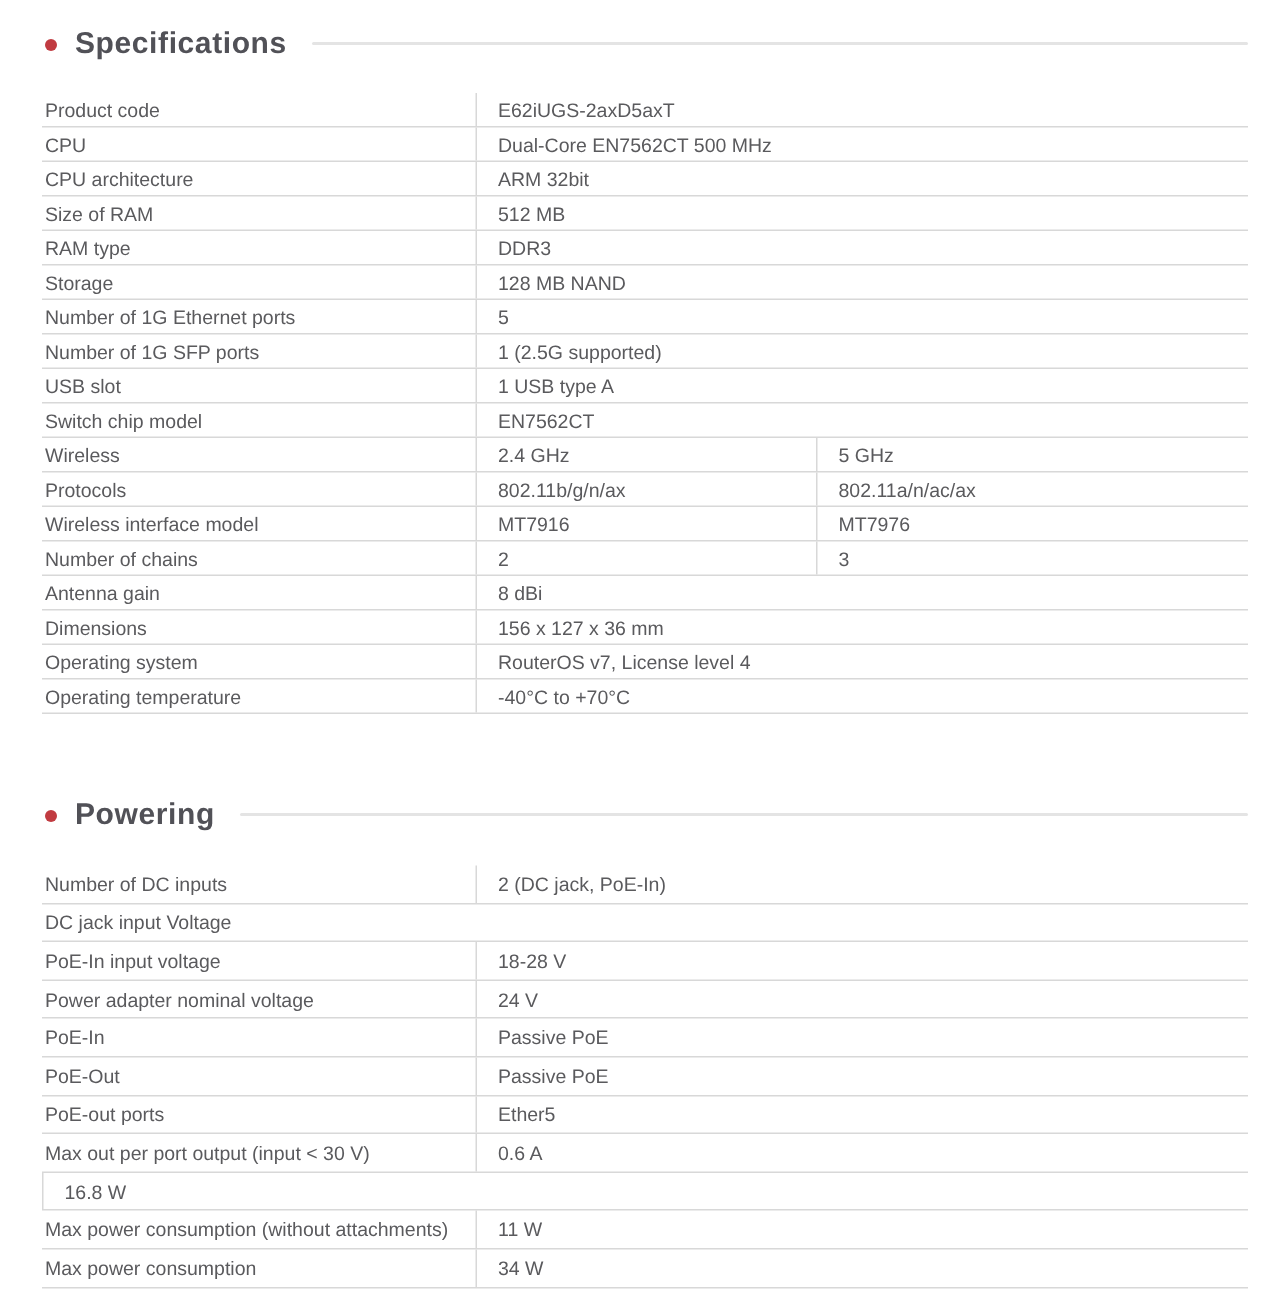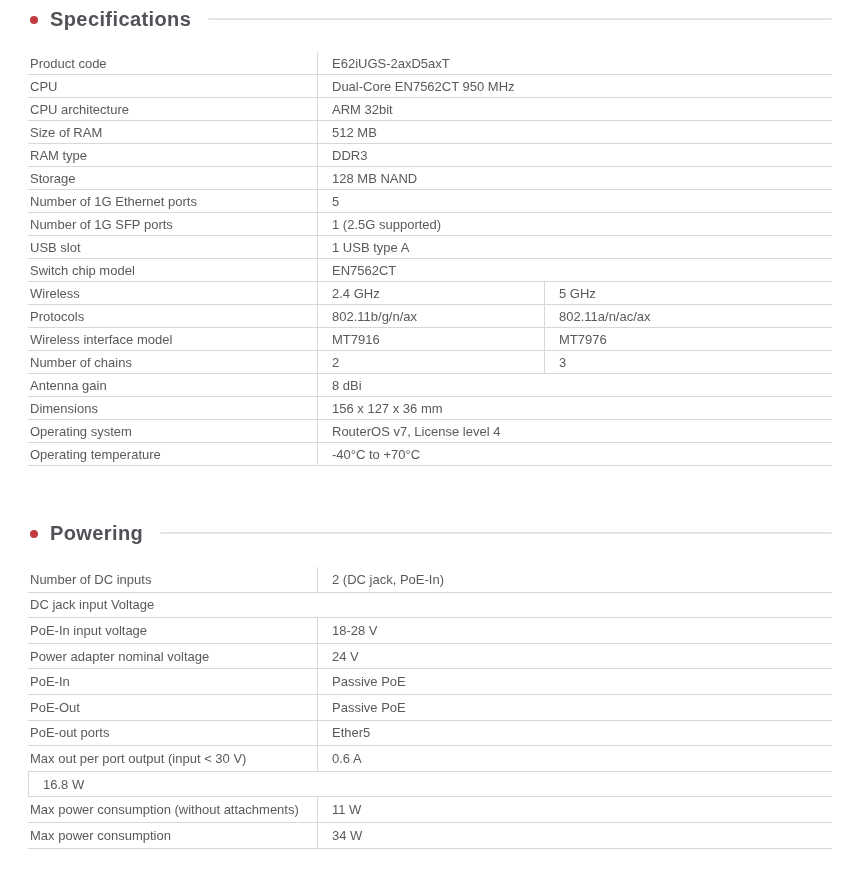--- a/index.html
+++ b/index.html
@@ -15,21 +15,21 @@
     background: #ffffff;
     width: 850px;
   }
   body {
     font-family: "Liberation Sans", "DejaVu Sans", sans-serif;
     color: var(--text);
   }
   .page {
     width: 850px;
     min-height: 875px;
-    padding: 6px 18px 0 28px;
+    padding: 16px 18px 0 28px;
   }
   .section-header {
     display: flex;
     align-items: center;
     height: 26px;
   }
   .bullet {
     width: 8px; height: 8px;
     border-radius: 50%;
     background: var(--red);
@@ -97,21 +97,21 @@
       <h2 class="section-title">Specifications</h2>
       <span class="rule"></span>
     </div>
     <div class="spec-table" id="table-0">
         <div class="row">
           <div class="cell cell-label">Product code</div>
           <div class="cell cell-value">E62iUGS-2axD5axT</div>
         </div>
         <div class="row">
           <div class="cell cell-label">CPU</div>
-          <div class="cell cell-value">Dual-Core EN7562CT 950 MHz</div>
+          <div class="cell cell-value">Dual-Core EN7562CT 500 MHz</div>
         </div>
         <div class="row">
           <div class="cell cell-label">CPU architecture</div>
           <div class="cell cell-value">ARM 32bit</div>
         </div>
         <div class="row">
           <div class="cell cell-label">Size of RAM</div>
           <div class="cell cell-value">512 MB</div>
         </div>
         <div class="row">

